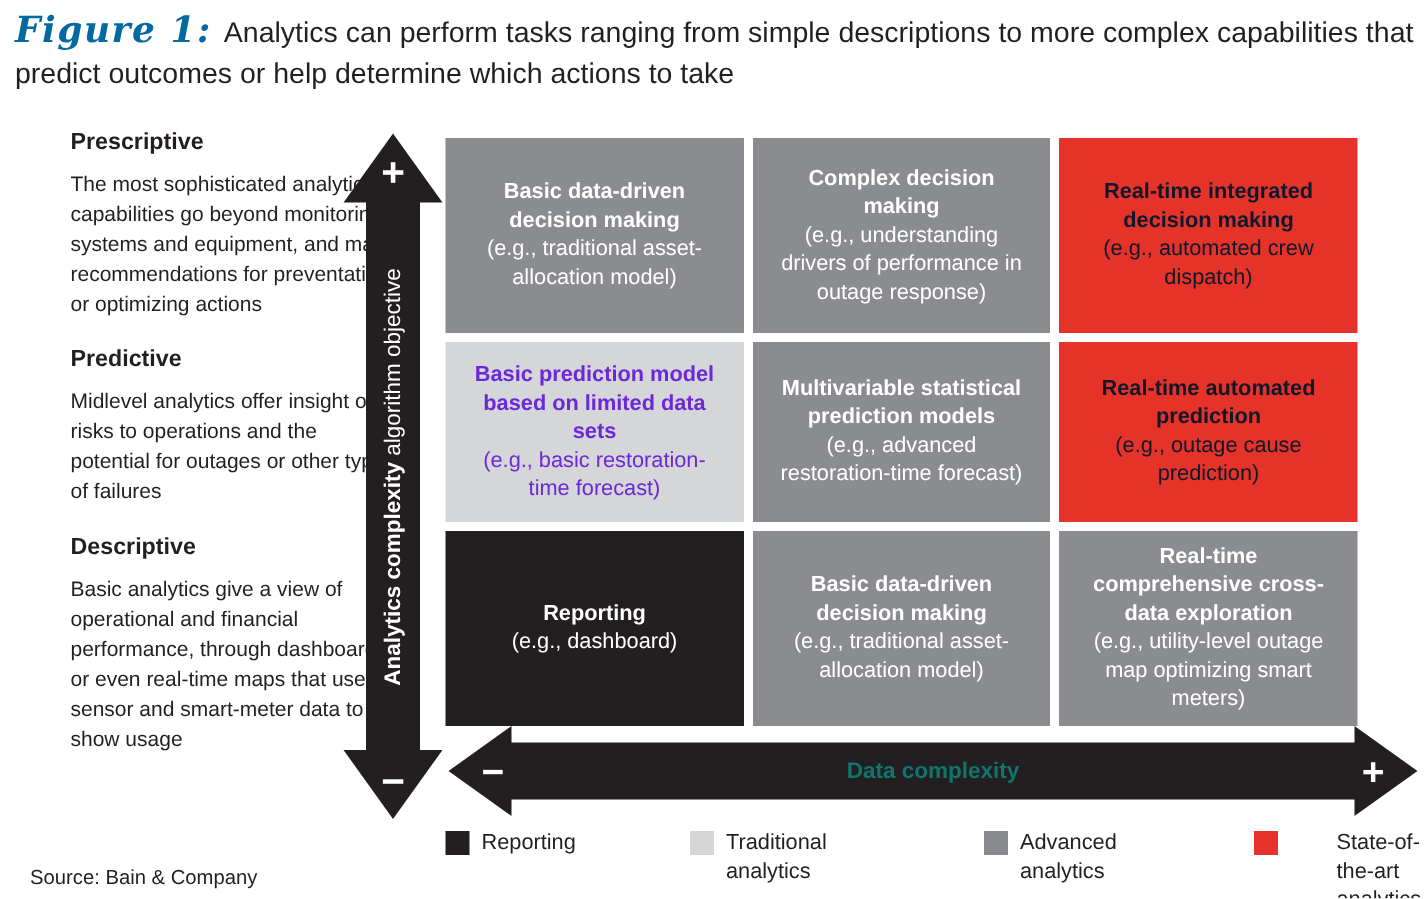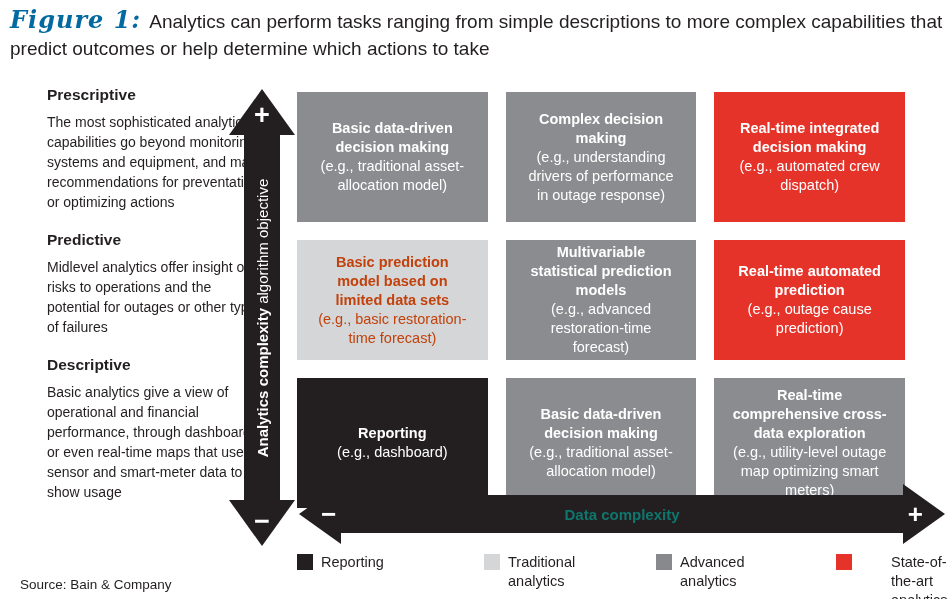--- a/index.html
+++ b/index.html
@@ -37,32 +37,32 @@
     position:absolute;left:50%;top:50%;
     transform:translate(-50%,-50%) rotate(-90deg);
     white-space:nowrap;color:#fff;font-size:15px;line-height:15px;
   }
   .v-label b{font-weight:bold;}
 
   
   .grid{
     position:absolute;left:297px;top:92px;width:608px;
     display:grid;grid-template-columns:1fr 1fr 1fr;grid-template-rows:130px 120px 130px;
-    gap:18px;
+    gap:6px;
   }
   .cell{
     display:flex;flex-direction:column;justify-content:center;align-items:center;
     text-align:center;padding:6px 18px;box-sizing:border-box;
     font-size:14.5px;line-height:19px;
   }
   .cell .cell-title{font-weight:bold;}
   .cell[data-category="advanced"]{background:#8a8c8f;color:#fff;}
-  .cell[data-category="traditional"]{background:#d4d6d7;color:#c2410c;}
+  .cell[data-category="traditional"]{background:#d4d6d7;color:#6d28d9;}
   .cell[data-category="reporting"]{background:#231f20;color:#fff;}
-  .cell[data-category="state-of-the-art"]{background:#e5332a;color:#ffffff;align-items:center;}
+  .cell[data-category="state-of-the-art"]{background:#e5332a;color:#0f172a;align-items:center;}
 
   
   .h-arrow{position:absolute;left:299px;top:484px;width:646px;height:60px;}
   .h-arrow .head-left{position:absolute;left:0;top:0;width:0;height:0;
     border-top:30px solid transparent;border-bottom:30px solid transparent;
     border-right:42px solid #231f20;}
   .h-arrow .head-right{position:absolute;right:0;top:0;width:0;height:0;
     border-top:30px solid transparent;border-bottom:30px solid transparent;
     border-left:42px solid #231f20;}
   .h-arrow .shaft{position:absolute;left:40px;right:40px;top:11px;bottom:11px;background:#231f20;}
@@ -72,21 +72,21 @@
   .h-arrow .plus{right:22px;}
   .h-arrow .h-label{
     position:absolute;left:0;right:0;top:50%;transform:translateY(-50%);
     text-align:center;color:#0f766e;font-size:15px;font-weight:bold;
   }
 
   
   .legend{position:absolute;left:0;top:553px;width:950px;height:44px;}
   .legend-item{position:absolute;top:0;display:flex;gap:8px;align-items:flex-start;}
   .legend-item:nth-child(1){left:297px;}
-  .legend-item:nth-child(2){left:484px;}
+  .legend-item:nth-child(2){left:460px;}
   .legend-item:nth-child(3){left:656px;}
   .legend-item:nth-child(4){left:836px;gap:39px;}
   .swatch{width:16px;height:16px;flex:0 0 16px;margin-top:1px;}
   .swatch[data-category="reporting"]{background:#231f20;}
   .swatch[data-category="traditional"]{background:#d4d6d7;}
   .swatch[data-category="advanced"]{background:#87898c;}
   .swatch[data-category="state-of-the-art"]{background:#e5332a;}
   .legend-label{font-size:14.5px;line-height:19px;max-width:112px;}
 
   

